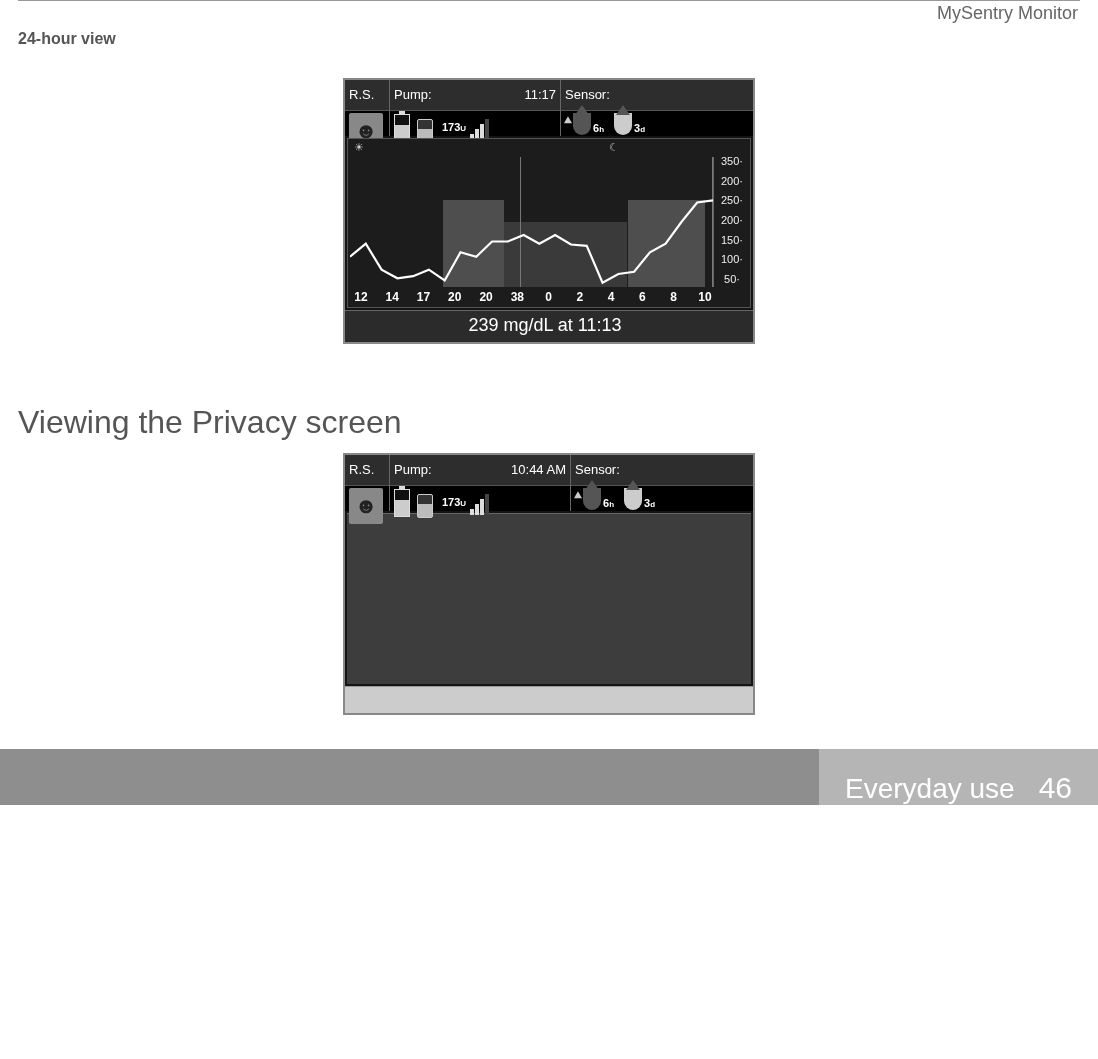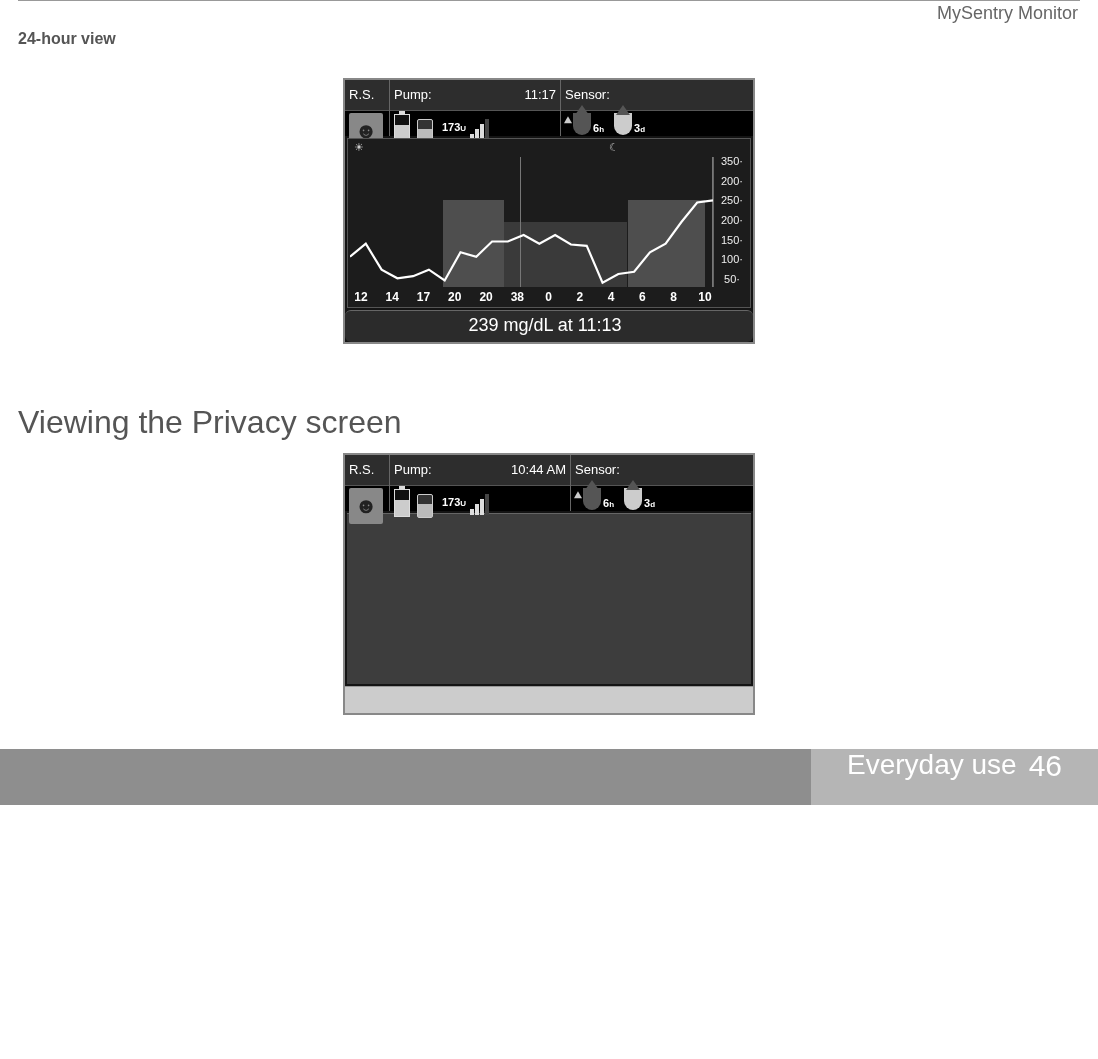--- a/index.html
+++ b/index.html
@@ -229,21 +229,20 @@
   .bar-tall { background: #4e4e4e; }
   .chart-divider { position:absolute; top:0; bottom:0; width:1px; background:#777; }
   .device-footer {
     background: #2b2b2b;
     color: #fff;
     text-align: center;
     font-size: 18px;
     padding: 4px 8px 6px 0;
     font-family: Arial, sans-serif;
     border-top: 1px solid #666;
-    border-radius: 6px;
   }
   .h2 {
     font-size: 32px;
     color: #555;
     margin: 40px 0 12px 0;
   }
   .para {
     font-size: 21px;
     color: #6b6b6b;
     line-height: 1.35;
@@ -282,23 +281,23 @@
     height: 56px;
     display: flex;
   }
   .pf-left {
     flex: 1;
     background: #8e8e8e;
   }
   .pf-right {
     background: #b5b5b5;
     display: flex;
-    align-items: flex-start;
-    padding: 0 36px;
-    gap: 12px;
+    align-items: flex-end;
+    padding: 0 26px;
+    gap: 24px;
   }
   .pf-label {
     font-size: 28px;
     color: #fff;
   }
   .pf-num {
     font-size: 30px;
     color: #fff;
   }
   svg.line-plot { position:absolute; left:0; top:0; width:100%; height:100%; }

